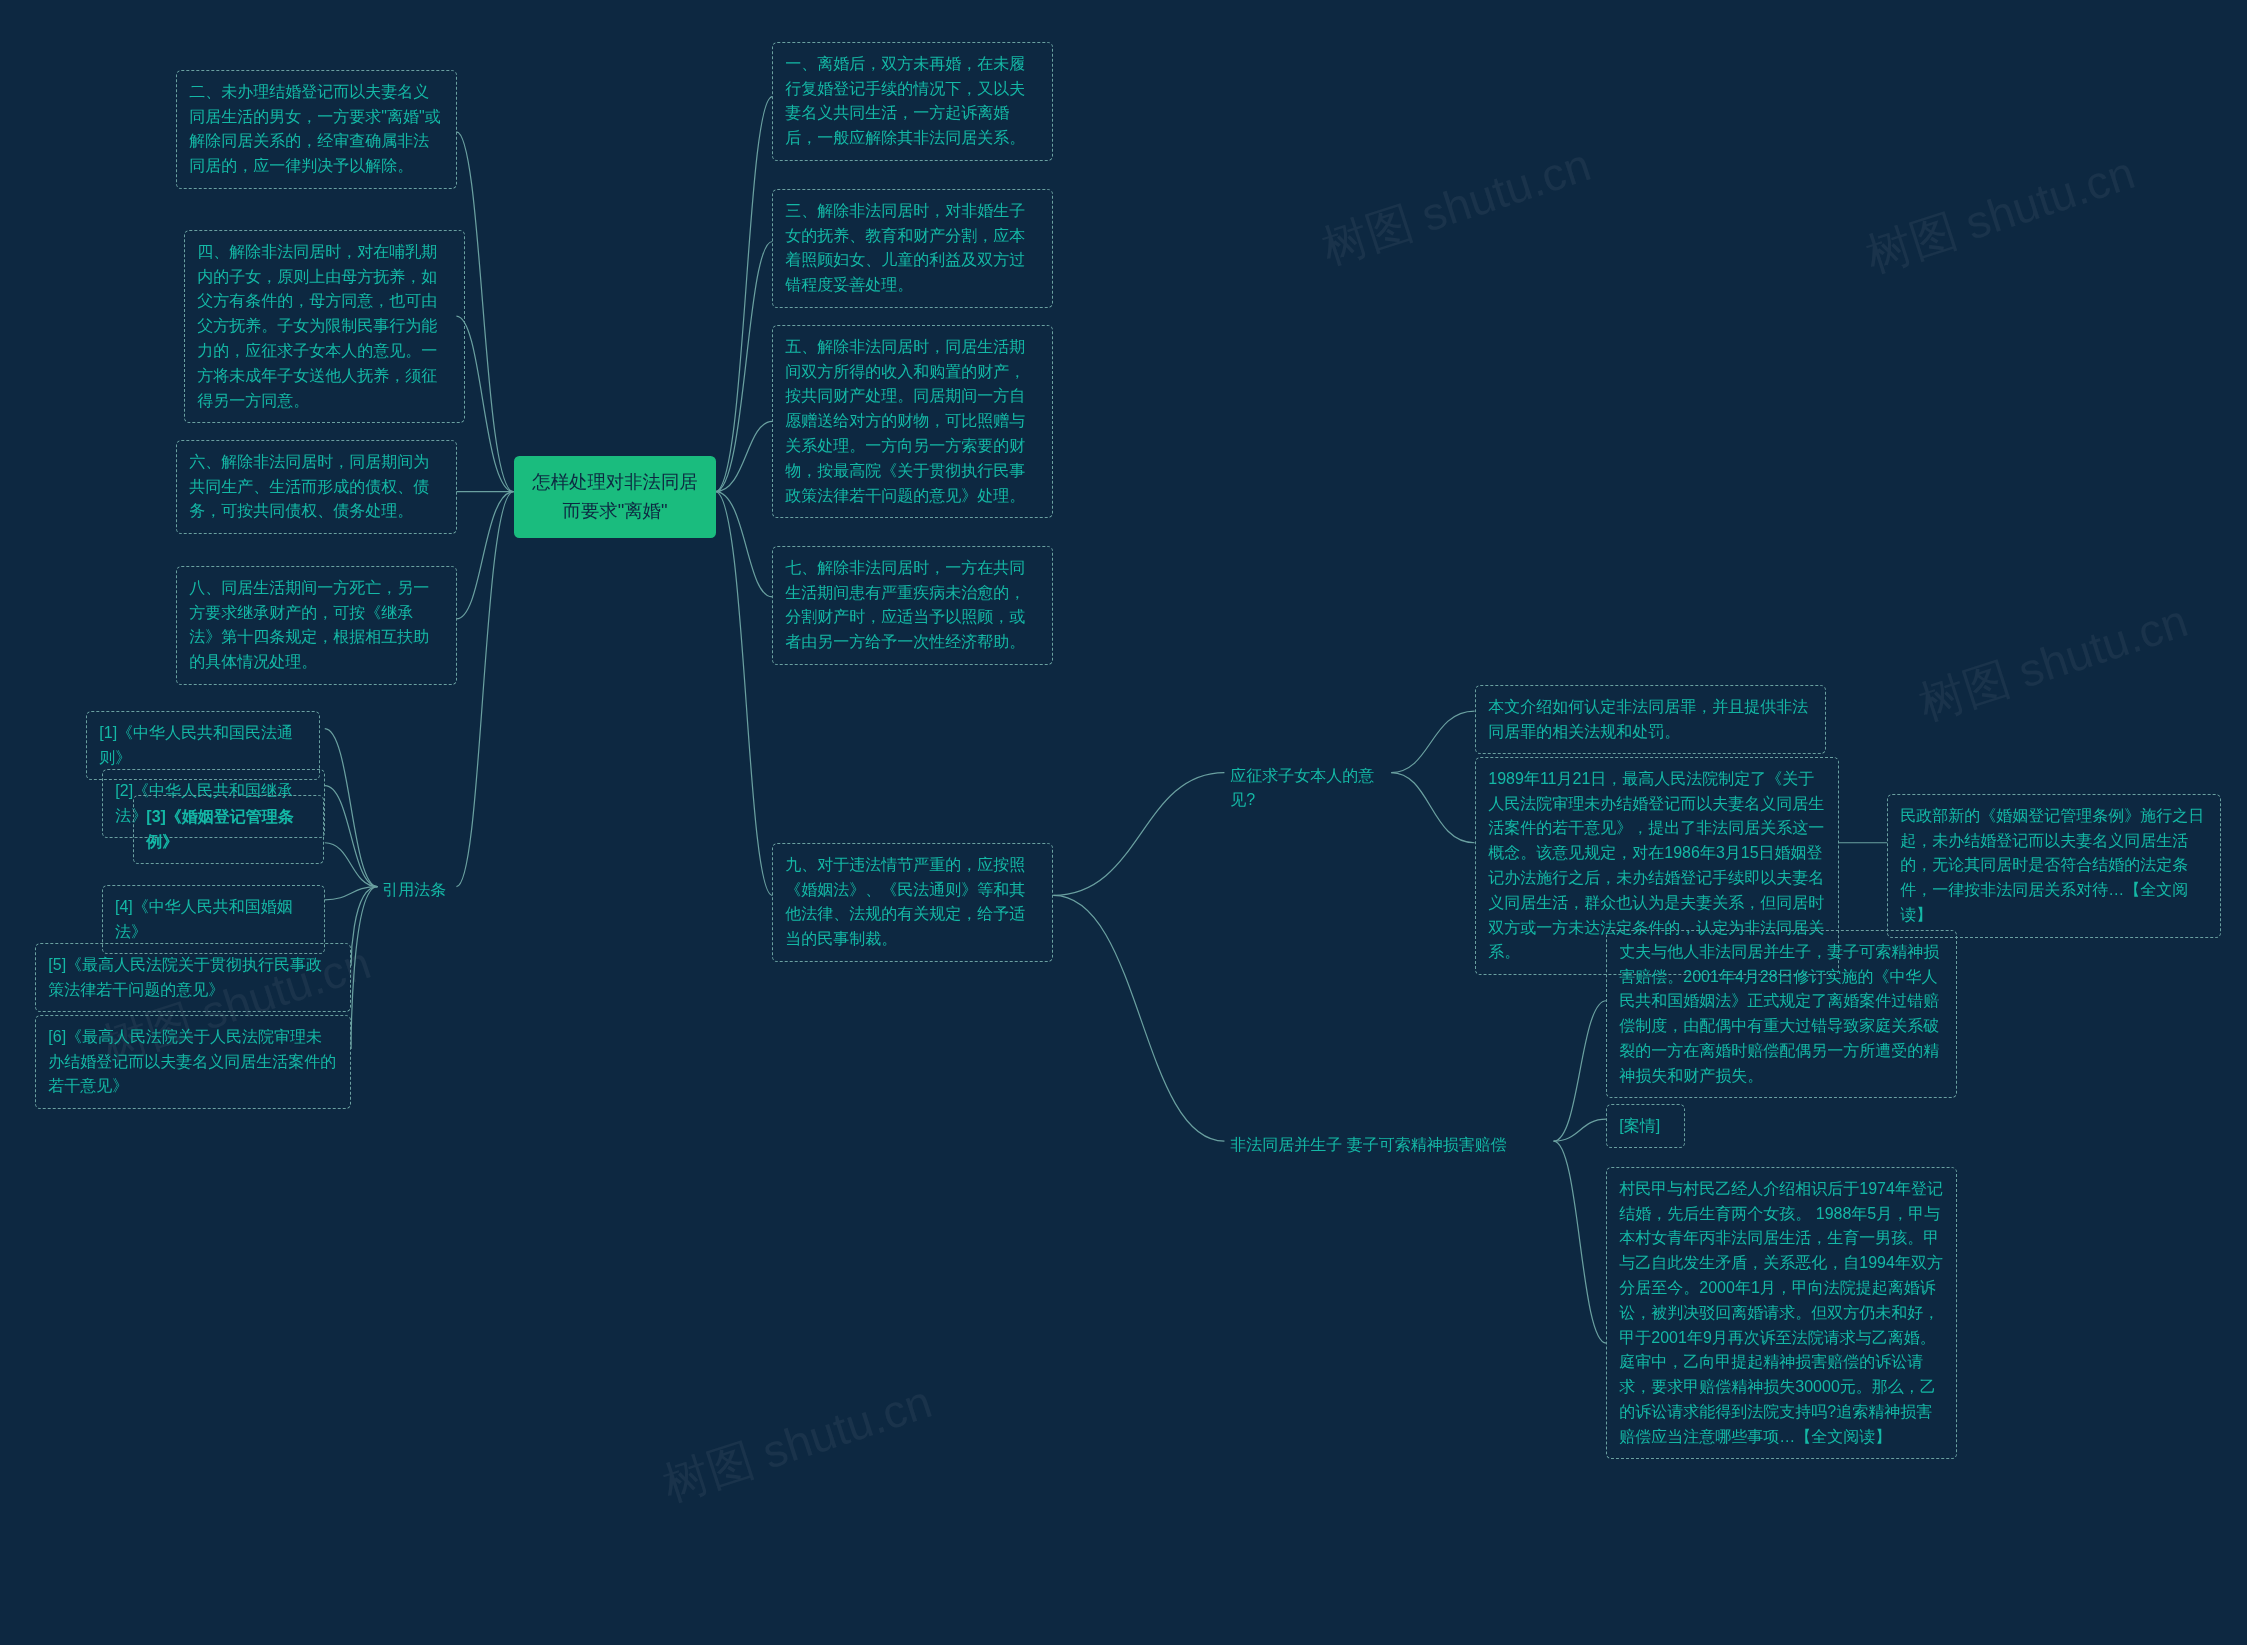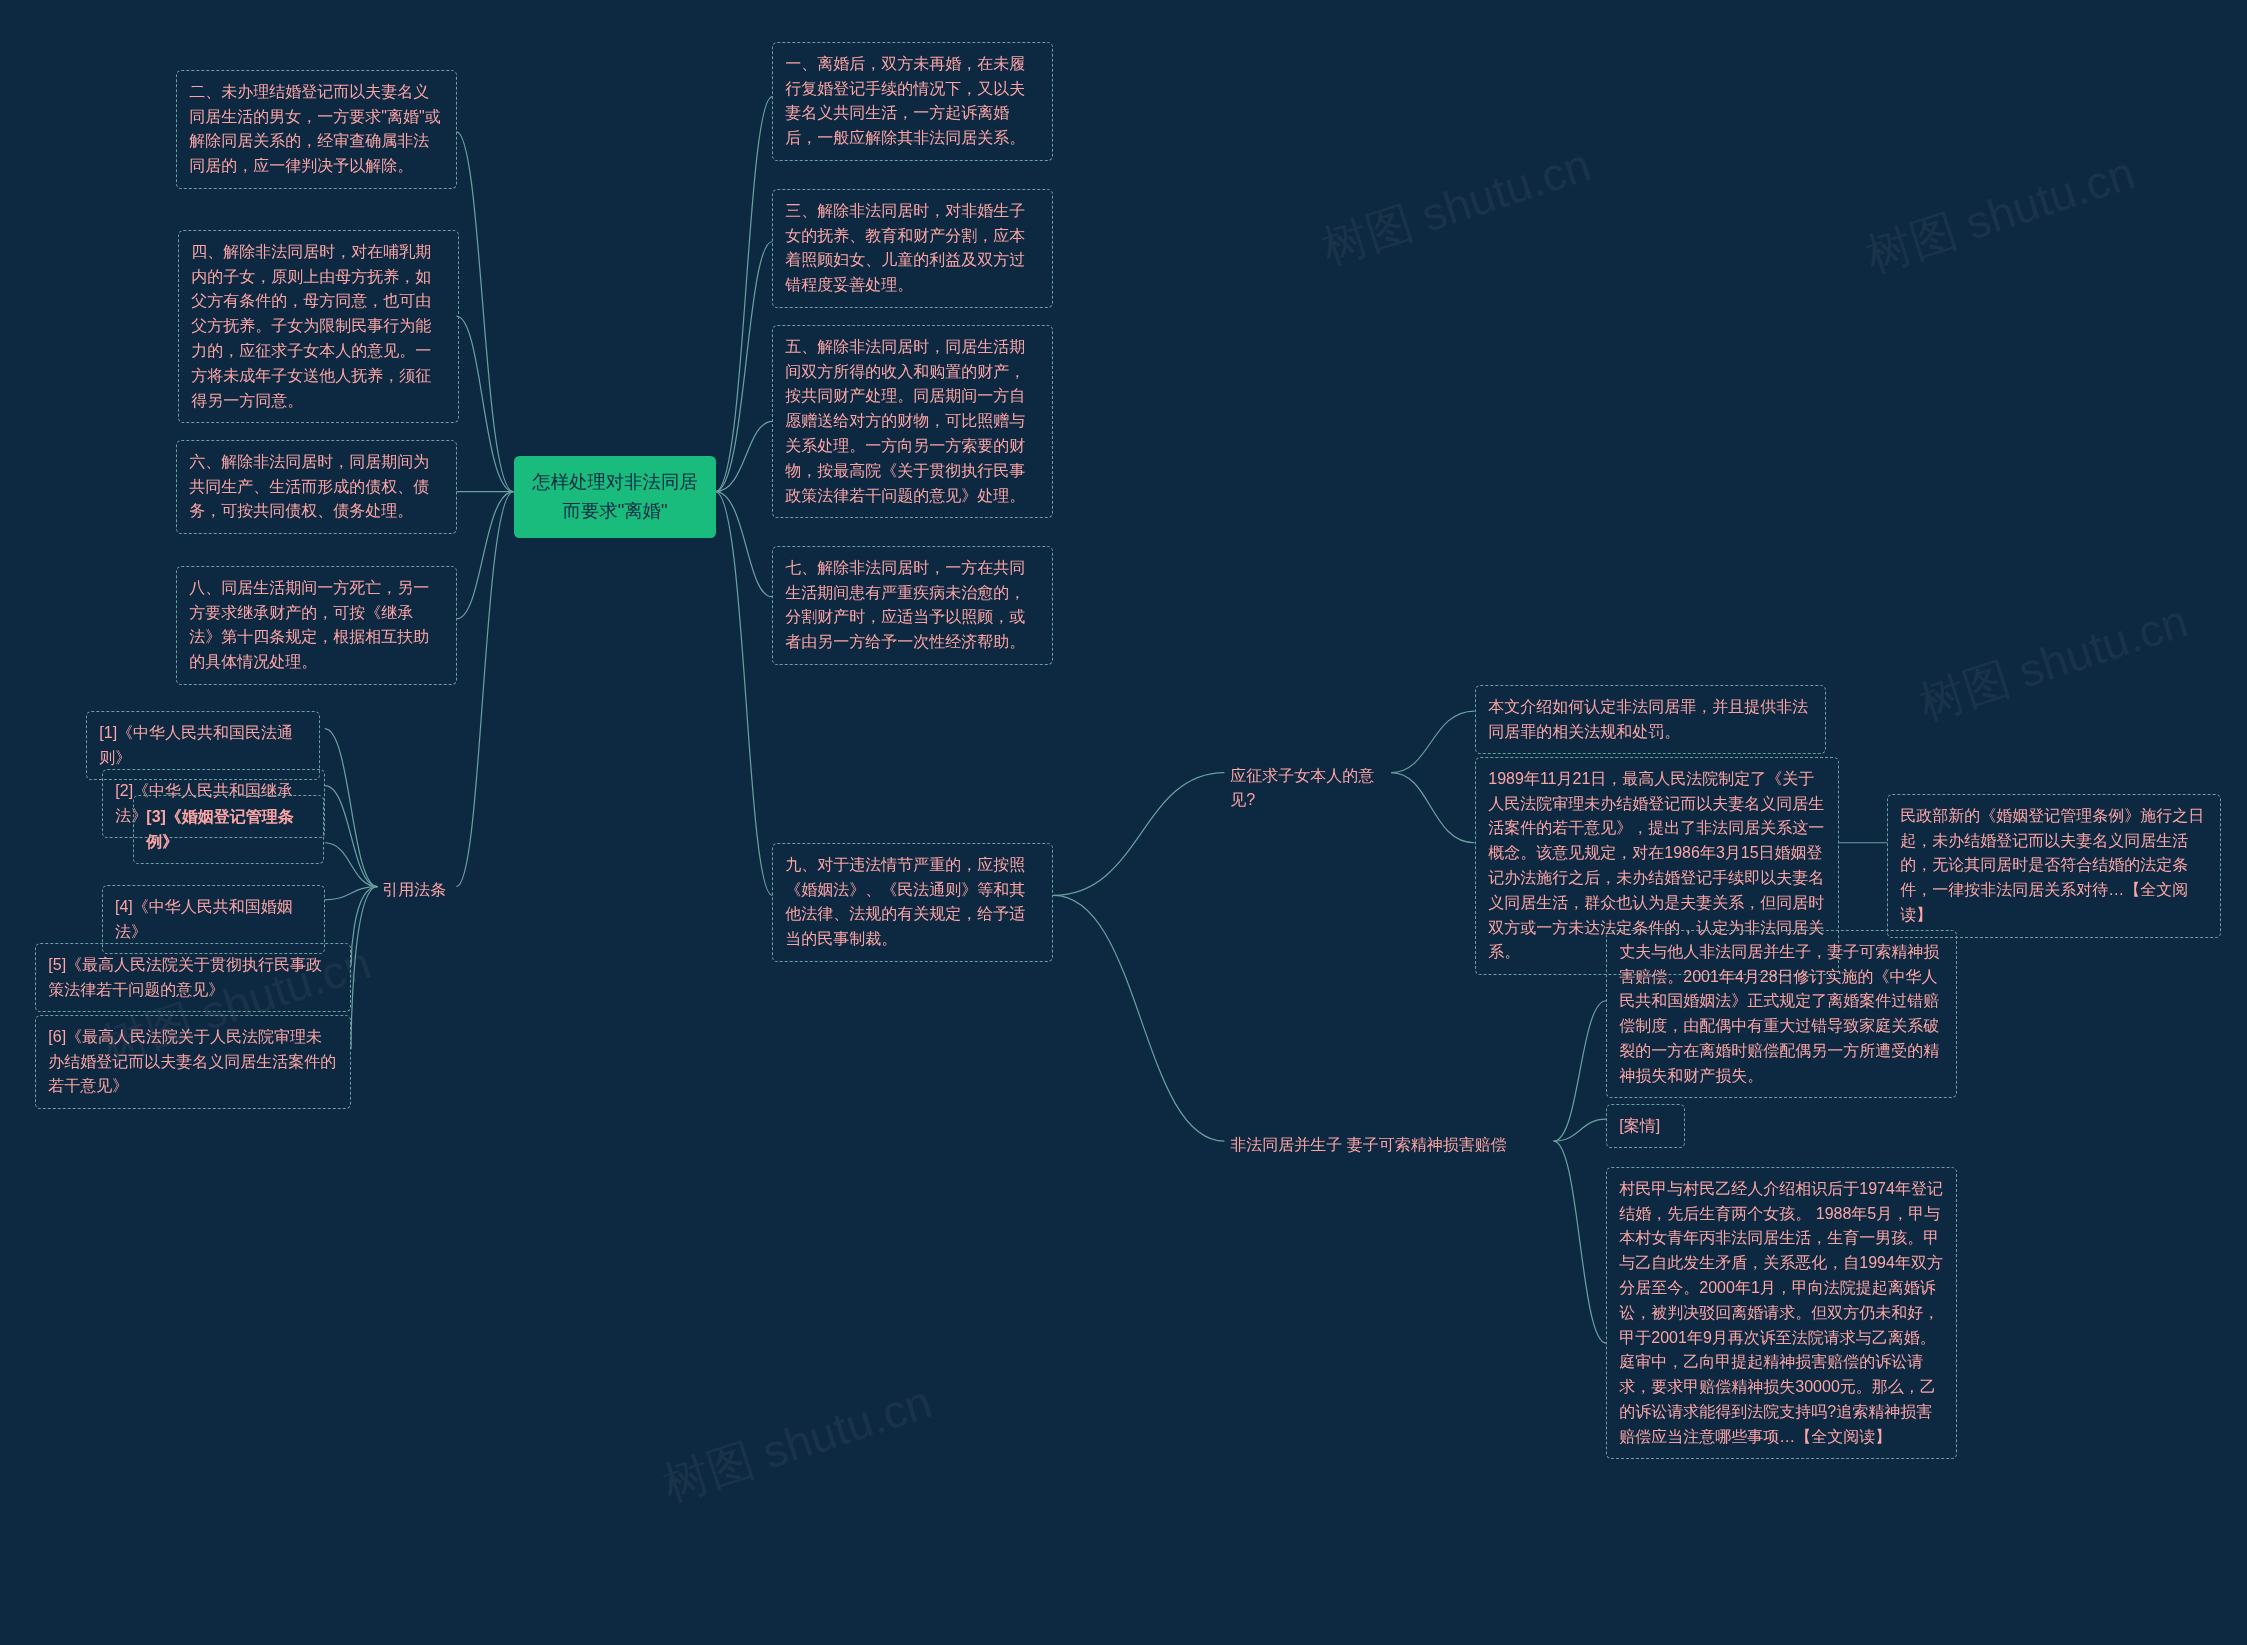--- a/index.html
+++ b/index.html
@@ -18,21 +18,21 @@
     left: 0;
     width: 2247px;
     height: 1646px;
     pointer-events: none;
   }
   .node {
     position: absolute;
     box-sizing: border-box;
     font-size: 16px;
     line-height: 1.55;
-    color: #fca5a5;
+    color: #14b8a6;
   }
   .root {
     background: #1abc7e;
     color: #0d2841;
     border-radius: 5.3px;
     padding: 12.3px 16px;
     text-align: center;
     font-size: 18.4px;
     font-weight: 500;
   }
@@ -142,21 +142,21 @@
 <div class="node dashed" style="left:1606px; top:1104px; width:79px;">
   <span>[案情]</span>
 </div>
 <div class="node dashed" style="left:1606px; top:1167px; width:351px;">
   <span>村民甲与村民乙经人介绍相识后于1974年登记结婚，先后生育两个女孩。 1988年5月，甲与本村女青年丙非法同居生活，生育一男孩。甲与乙自此发生矛盾，关系恶化，自1994年双方分居至今。2000年1月，甲向法院提起离婚诉讼，被判决驳回离婚请求。但双方仍未和好，甲于2001年9月再次诉至法院请求与乙离婚。庭审中，乙向甲提起精神损害赔偿的诉讼请求，要求甲赔偿精神损失30000元。那么，乙的诉讼请求能得到法院支持吗?追索精神损害赔偿应当注意哪些事项…【全文阅读】</span>
 </div>
 
 <div class="node dashed" style="left:176px; top:70px; width:281px;">
   <span>二、未办理结婚登记而以夫妻名义同居生活的男女，一方要求"离婚"或解除同居关系的，经审查确属非法同居的，应一律判决予以解除。</span>
 </div>
-<div class="node dashed" style="left:178px; top:230px; width:281px;">
+<div class="node dashed" style="left:184px; top:230px; width:281px;">
   <span>四、解除非法同居时，对在哺乳期内的子女，原则上由母方抚养，如父方有条件的，母方同意，也可由父方抚养。子女为限制民事行为能力的，应征求子女本人的意见。一方将未成年子女送他人抚养，须征得另一方同意。</span>
 </div>
 <div class="node dashed" style="left:176px; top:440px; width:281px;">
   <span>六、解除非法同居时，同居期间为共同生产、生活而形成的债权、债务，可按共同债权、债务处理。</span>
 </div>
 <div class="node dashed" style="left:176px; top:566px; width:281px;">
   <span>八、同居生活期间一方死亡，另一方要求继承财产的，可按《继承法》第十四条规定，根据相互扶助的具体情况处理。</span>
 </div>
 
 <div class="node plain" style="left:377px; top:874px; width:79px;">

